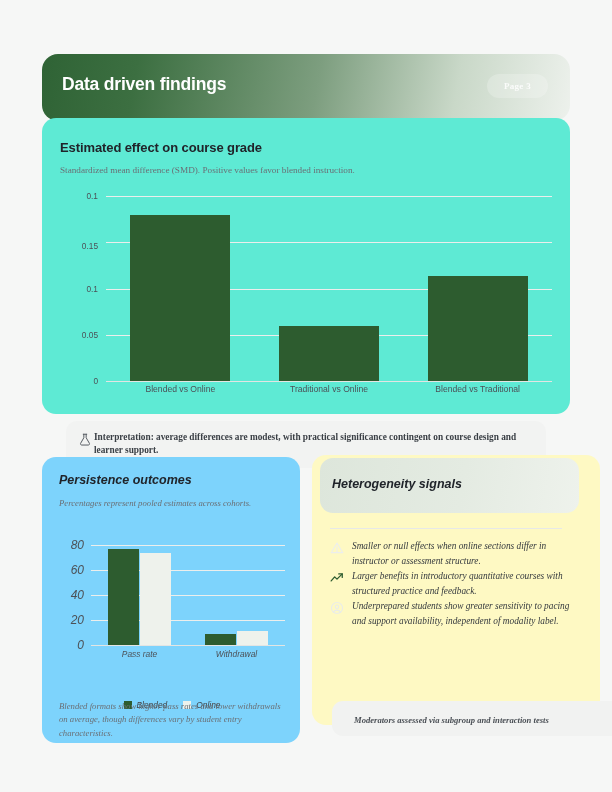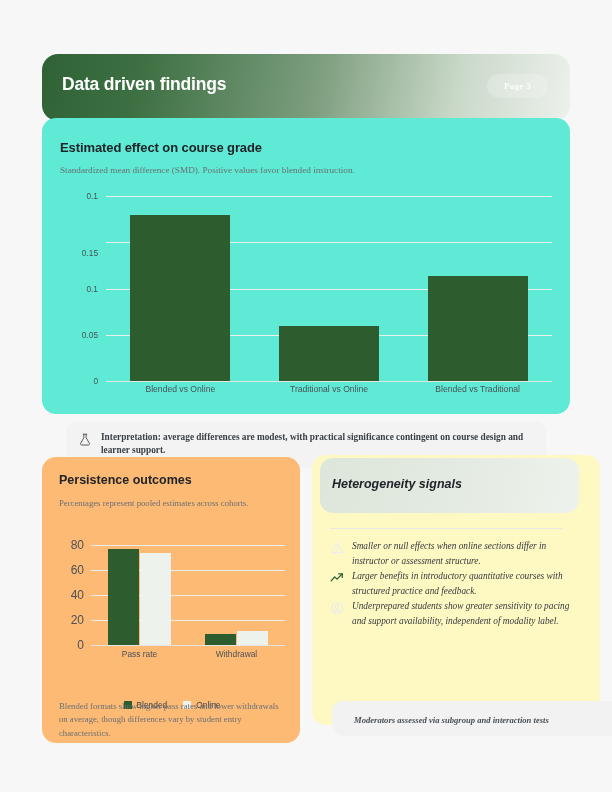--- a/index.html
+++ b/index.html
@@ -164,41 +164,42 @@
   .callout {
     position: absolute;
     left: 66px;
     top: 421px;
     width: 480px;
     box-sizing: border-box;
     padding: 10px 14px 11px 12px;
     background: #f2f3f2;
     border-radius: 11px;
     display: flex;
-    gap: 9px;
+    gap: 2px;
     align-items: flex-start;
   }
   .callout-text {
     font-family: "Liberation Serif", serif;
     font-weight: bold;
     font-size: 9.3px;
     line-height: 1.42;
     color: #3a3f45;
   }
   .flask-icon { flex: 0 0 auto; margin-top: 1px; }
 
   
   .left-card {
     position: absolute;
     left: 42px;
     top: 457px;
     width: 258px;
     height: 286px;
-    background: #fdba74;
+    background: #7dd3fc;
     border-radius: 14px;
+    font-style: italic;
   }
   .lc-title {
     position: absolute;
     left: 17px;
     top: 16px;
     font-size: 12.5px;
     font-weight: bold;
     color: #20242a;
   }
   .lc-sub {
@@ -377,21 +378,21 @@
 
   <div class="main-card">
     <div class="card-title">Estimated effect on course grade</div>
     <div class="card-sub">Standardized mean difference (SMD). Positive values favor blended instruction.</div>
 
     <div class="plot">
       <div class="axis-labels" id="main-yticks">
           <div class="ytick" style="top: 185px;">0</div>
           <div class="ytick" style="top: 138.75px;">0.05</div>
           <div class="ytick" style="top: 92.5px;">0.1</div>
-          <div class="ytick" style="top: 57px;">0.15</div>
+          <div class="ytick" style="top: 50px;">0.15</div>
           <div class="ytick" style="top: 0px;">0.1</div>
         </div>
       <div class="grid-area" id="main-grid">
           <div class="gridline base" style="top: 185px;"></div>
           <div class="gridline" style="top: 138.75px;"></div>
           <div class="gridline" style="top: 92.5px;"></div>
           <div class="gridline" style="top: 46.25px;"></div>
           <div class="gridline" style="top: 0px;"></div>
         </div>
       <div class="grid-area" style="background:transparent;">

